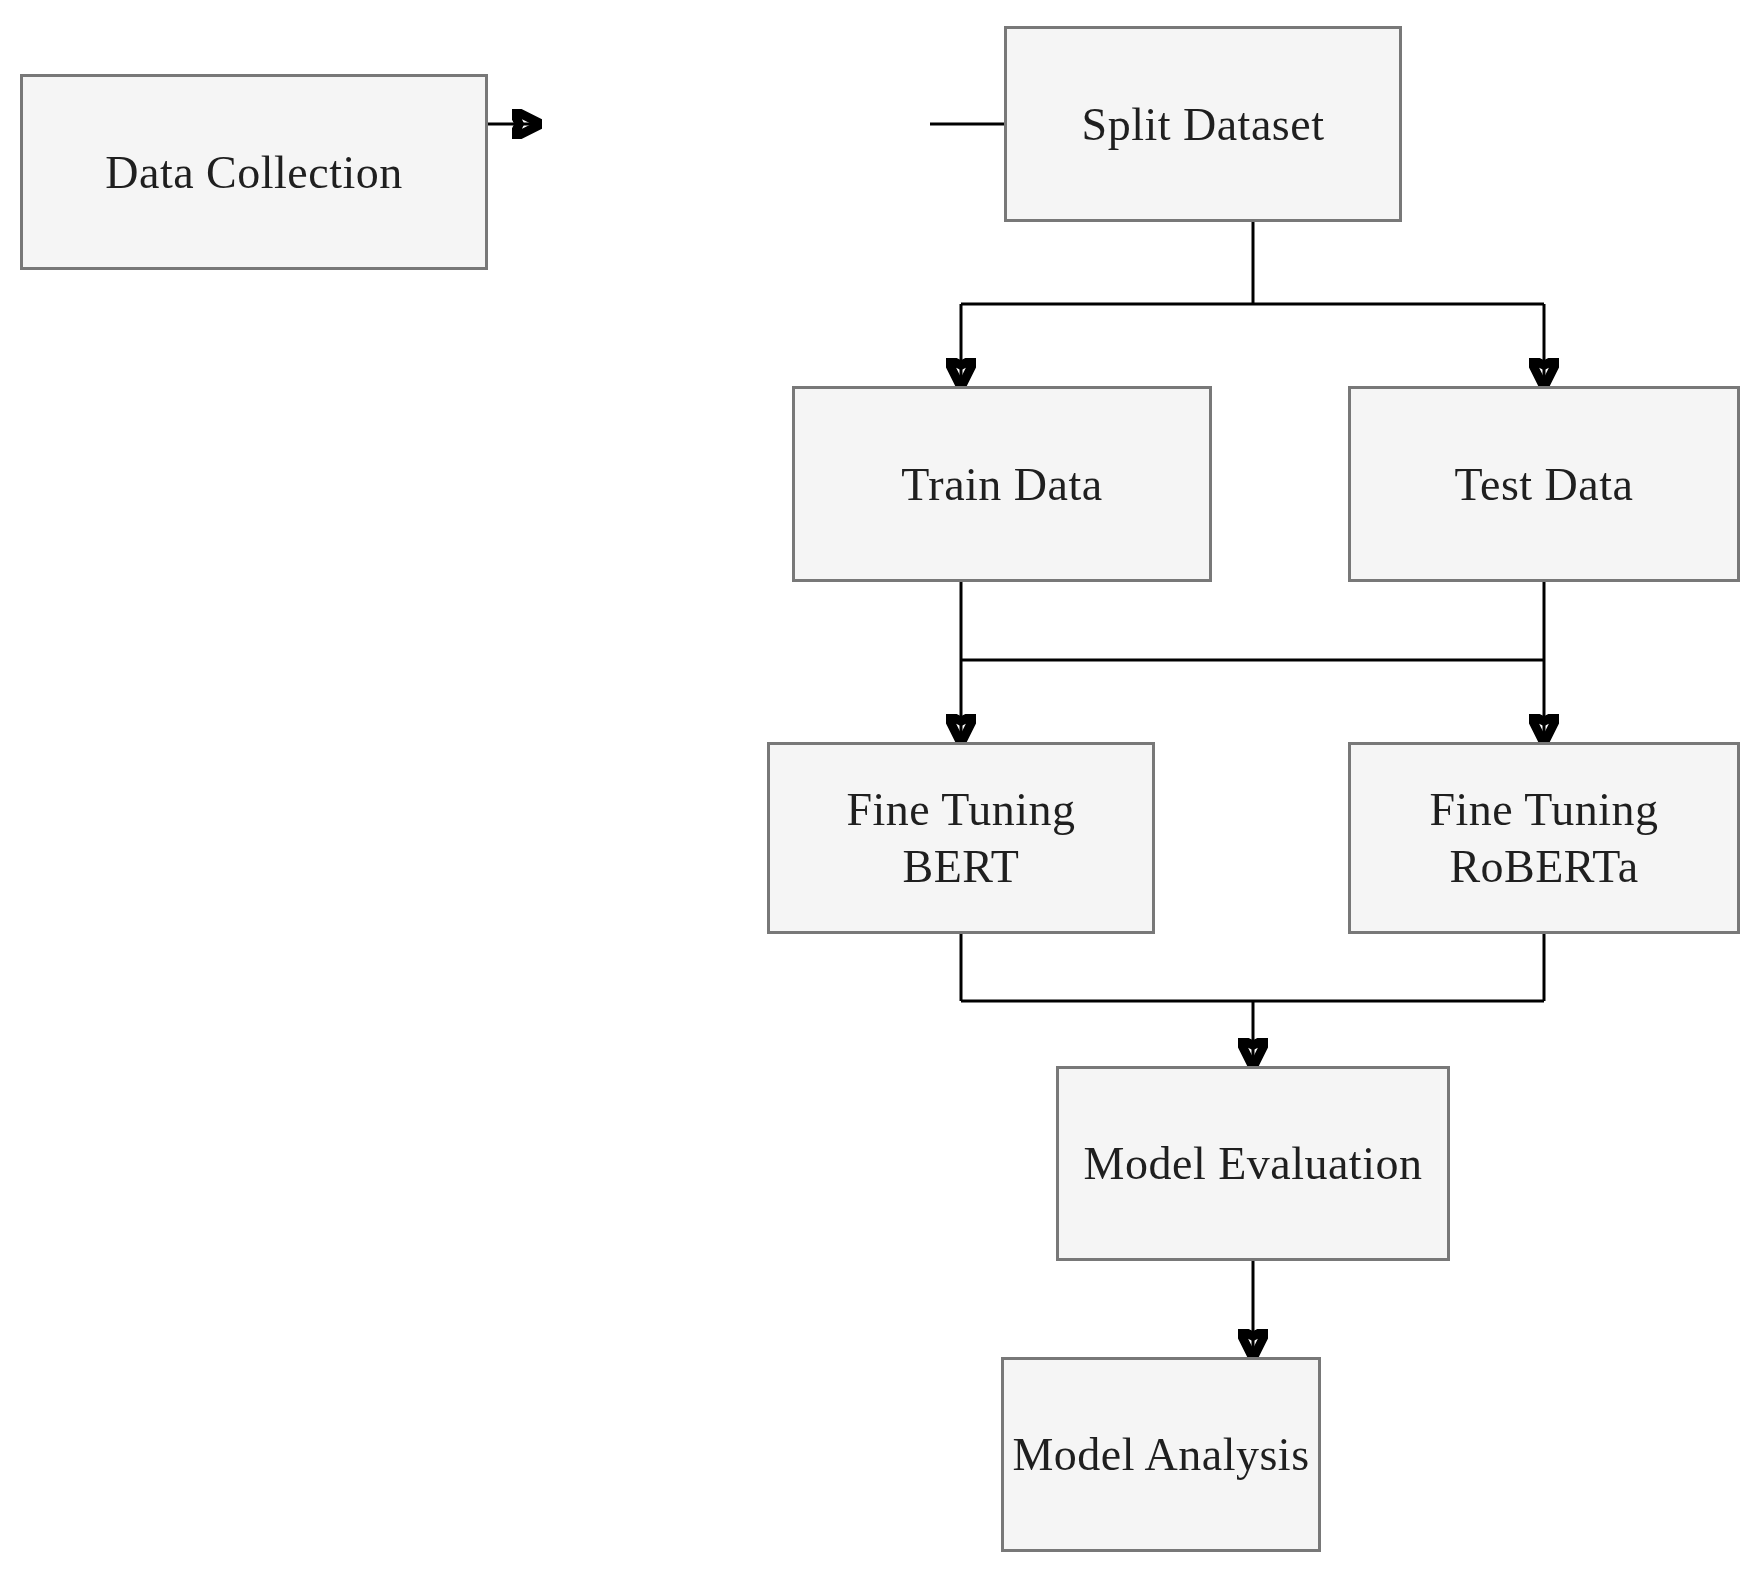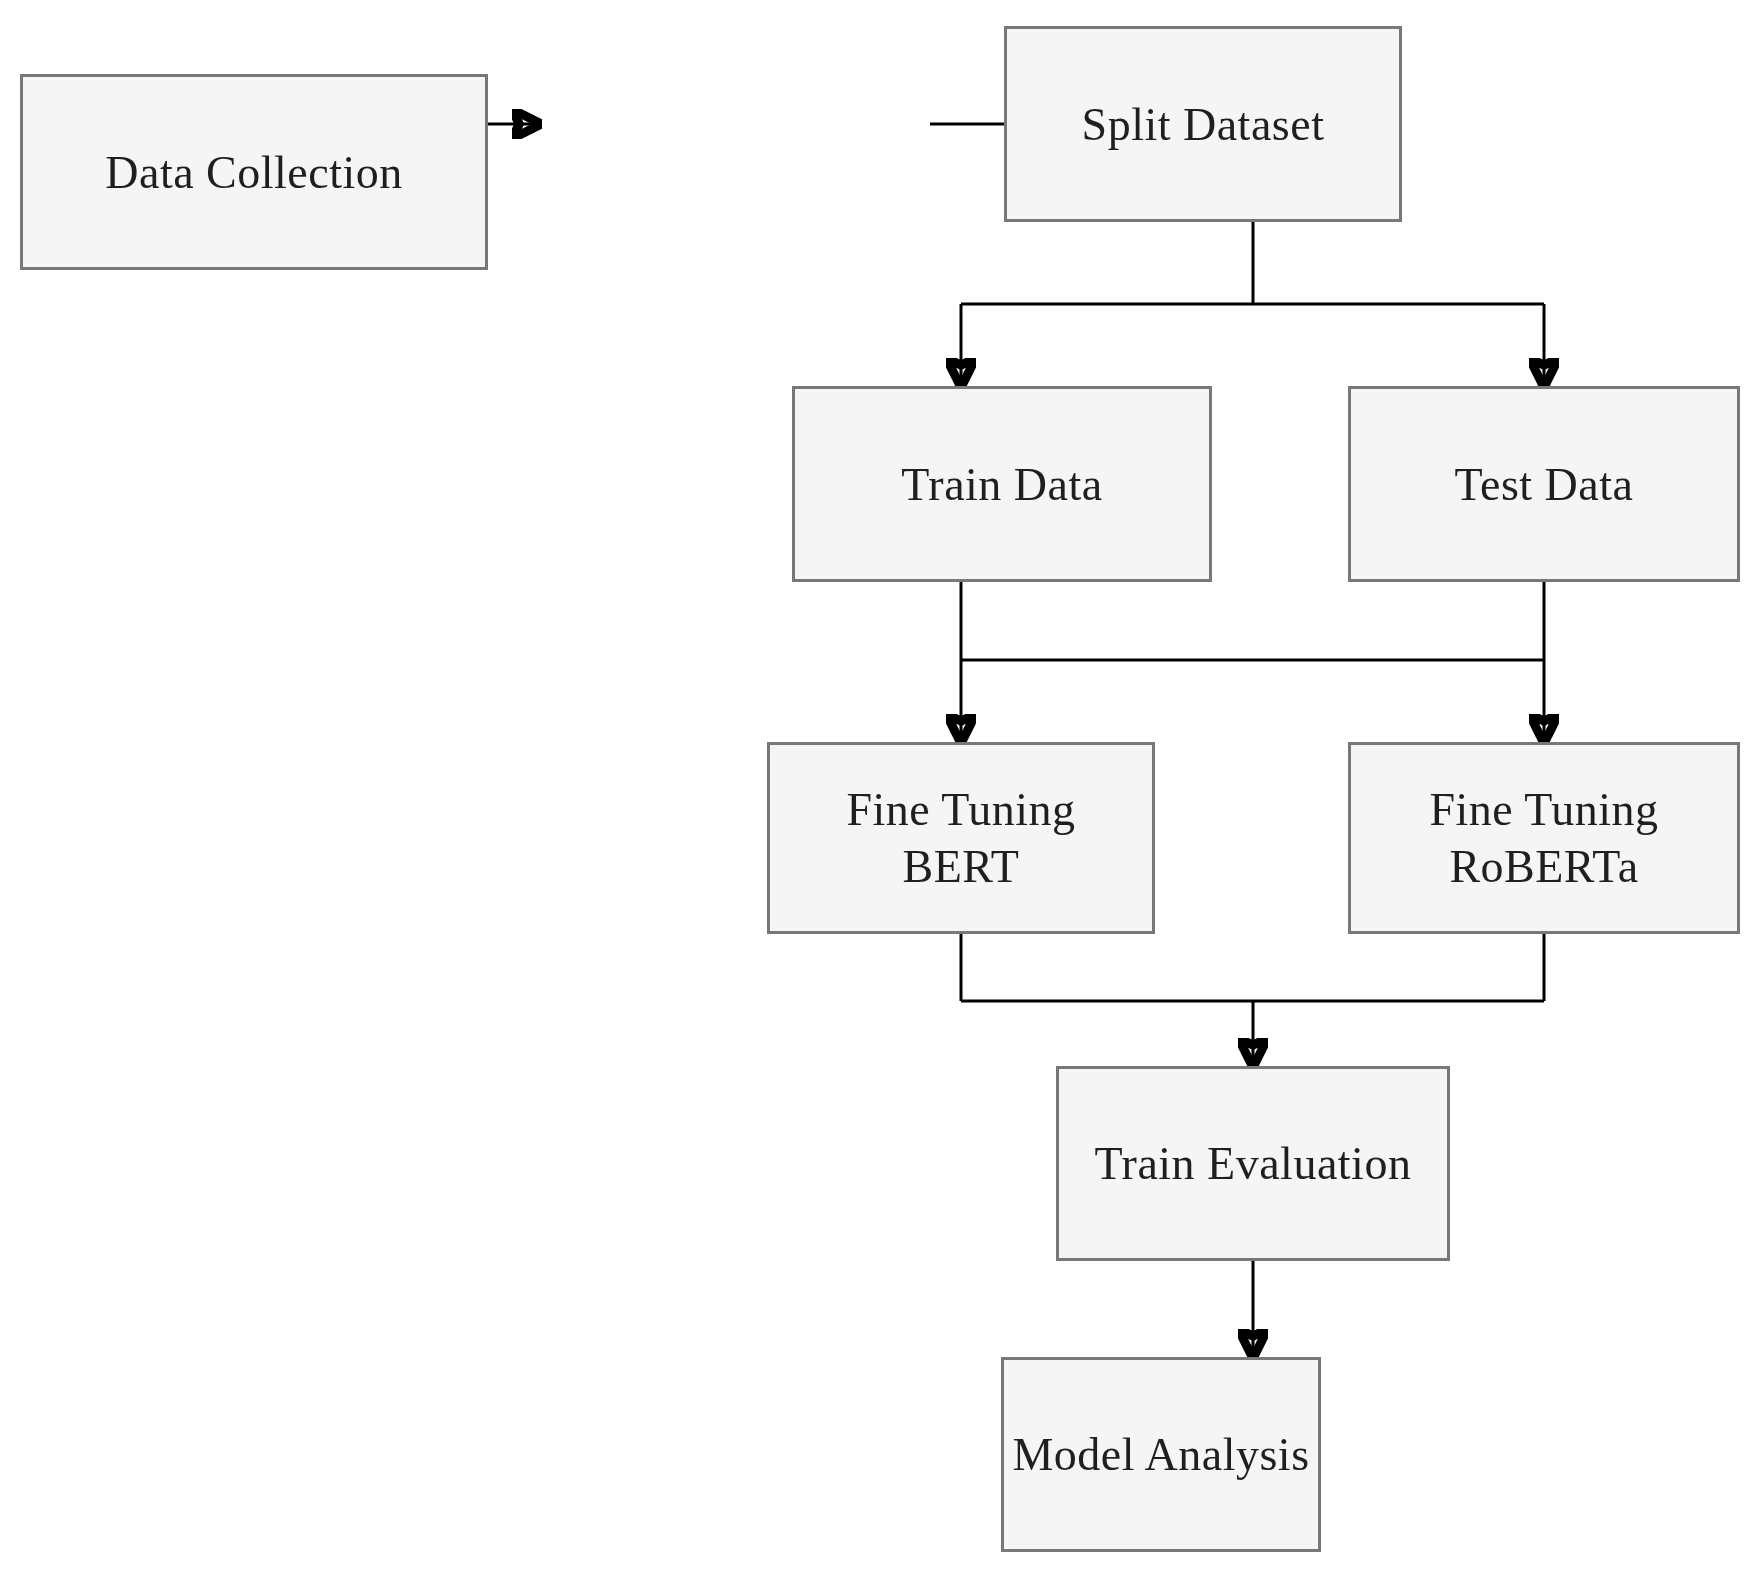--- a/index.html
+++ b/index.html
@@ -104,19 +104,19 @@
   </div>
   <div id="n5" class="node">
     <span class="label">Fine Tuning
 BERT</span>
   </div>
   <div id="n6" class="node">
     <span class="label">Fine Tuning
 RoBERTa</span>
   </div>
   <div id="n7" class="node">
-    <span class="label">Train Evaluation</span>
+    <span class="label">Model Evaluation</span>
   </div>
   <div id="n8" class="node">
     <span class="label">Model Analysis</span>
   </div>
 
 </div>
 
 </body></html>

